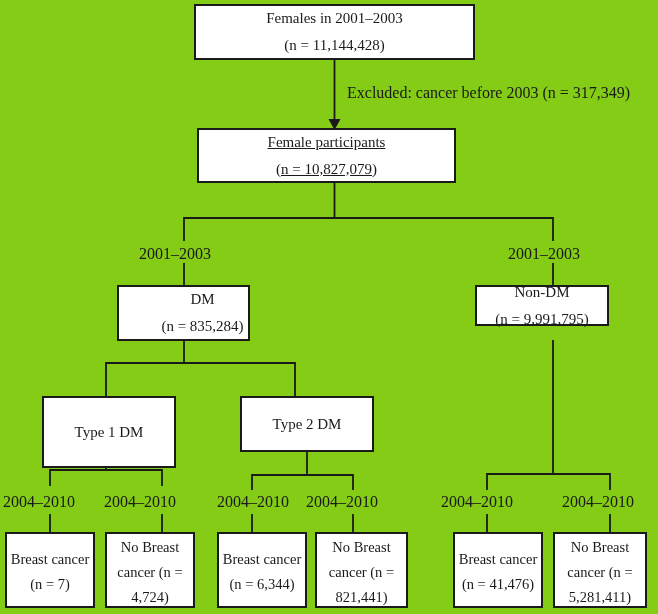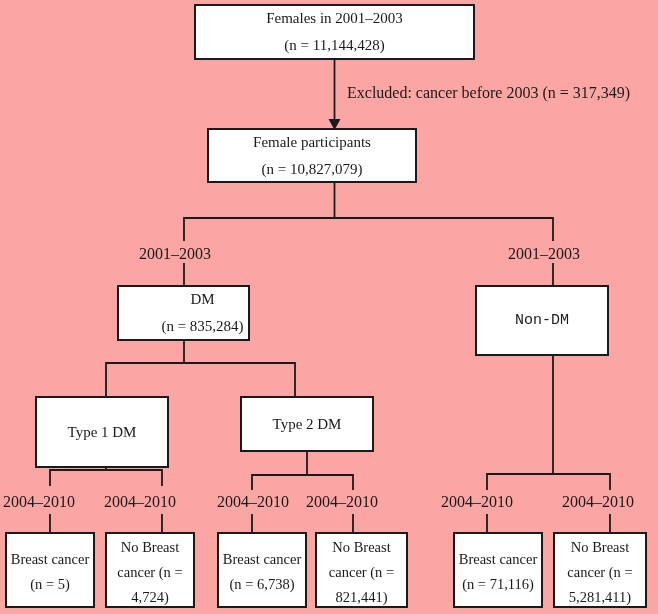--- a/index.html
+++ b/index.html
@@ -4,21 +4,21 @@
 <style>
   html, body {
     margin: 0;
     padding: 0;
     background: #ffffff;
   }
   #canvas {
     position: relative;
     width: 658px;
     height: 614px;
-    background: #fca5a5;
+    background: #84cc16;
     font-family: "Liberation Serif", "DejaVu Serif", serif;
     color: #1a1a1a;
     overflow: hidden;
   }
   #connectors {
     position: absolute;
     left: 0;
     top: 0;
     width: 658px;
     height: 614px;
@@ -91,79 +91,80 @@
     <polygon points="328.5,119 340.5,119 334.5,130" fill="#1a1a1a"></polygon>
   </svg>
 
   <div class="node" style="left:194px; top:4px; width:281px; height:56px;">
     <span>Females in 2001–2003</span>
     <span>(n = 11,144,428)</span>
   </div>
 
   <div class="flabel" style="left:347px; top:84px;">Excluded: cancer before 2003 (n = 317,349)</div>
 
-  <div class="node" style="left:207px; top:128px; width:210px; height:55px;">
+  <div class="node" style="left:197px; top:128px; width:259px; height:55px;text-decoration:underline;">
     <span>Female participants</span>
     <span>(n = 10,827,079)</span>
   </div>
 
   <div class="flabel centered" style="left:139px; top:245px;">2001–2003</div>
   <div class="flabel centered" style="left:508px; top:245px;">2001–2003</div>
 
   <div class="node" style="left:117px; top:285px; width:133px; height:56px;padding-left:38px;">
     <span>DM</span>
     <span>(n = 835,284)</span>
   </div>
 
-  <div class="node" style="left:475px; top:285px; width:134px; height:71px;font-family:Liberation Mono, monospace;">
+  <div class="node" style="left:475px; top:285px; width:134px; height:41px;">
     <span>Non-DM</span>
+    <span>(n = 9,991,795)</span>
   </div>
 
-  <div class="node" style="left:35px; top:396px; width:134px; height:72px;">
+  <div class="node" style="left:42px; top:396px; width:134px; height:72px;">
     <span>Type 1 DM</span>
   </div>
 
   <div class="node" style="left:240px; top:396px; width:134px; height:56px;justify-content:center;">
     <span>Type 2 DM</span>
   </div>
 
   <div class="flabel centered" style="left:3px; top:493px;">2004–2010</div>
   <div class="flabel centered" style="left:104px; top:493px;">2004–2010</div>
   <div class="flabel centered" style="left:217px; top:493px;">2004–2010</div>
   <div class="flabel centered" style="left:306px; top:493px;">2004–2010</div>
   <div class="flabel centered" style="left:441px; top:493px;">2004–2010</div>
   <div class="flabel centered" style="left:562px; top:493px;">2004–2010</div>
 
   <div class="node small" style="left:5px; top:532px; width:90px; height:76px;">
     <span>Breast cancer</span>
-    <span>(n = 5)</span>
+    <span>(n = 7)</span>
     <span></span>
   </div>
 
   <div class="node small" style="left:105px; top:532px; width:90px; height:76px;">
     <span>No Breast</span>
     <span>cancer (n =</span>
     <span>4,724)</span>
   </div>
 
   <div class="node small" style="left:217px; top:532px; width:90px; height:76px;">
     <span>Breast cancer</span>
-    <span>(n = 6,738)</span>
+    <span>(n = 6,344)</span>
     <span></span>
   </div>
 
   <div class="node small" style="left:315px; top:532px; width:93px; height:76px;">
     <span>No Breast</span>
     <span>cancer (n =</span>
     <span>821,441)</span>
   </div>
 
   <div class="node small" style="left:453px; top:532px; width:90px; height:76px;">
     <span>Breast cancer</span>
-    <span>(n = 71,116)</span>
+    <span>(n = 41,476)</span>
     <span></span>
   </div>
 
   <div class="node small" style="left:553px; top:532px; width:94px; height:76px;">
     <span>No Breast</span>
     <span>cancer (n =</span>
     <span>5,281,411)</span>
   </div>
 
 </div>

